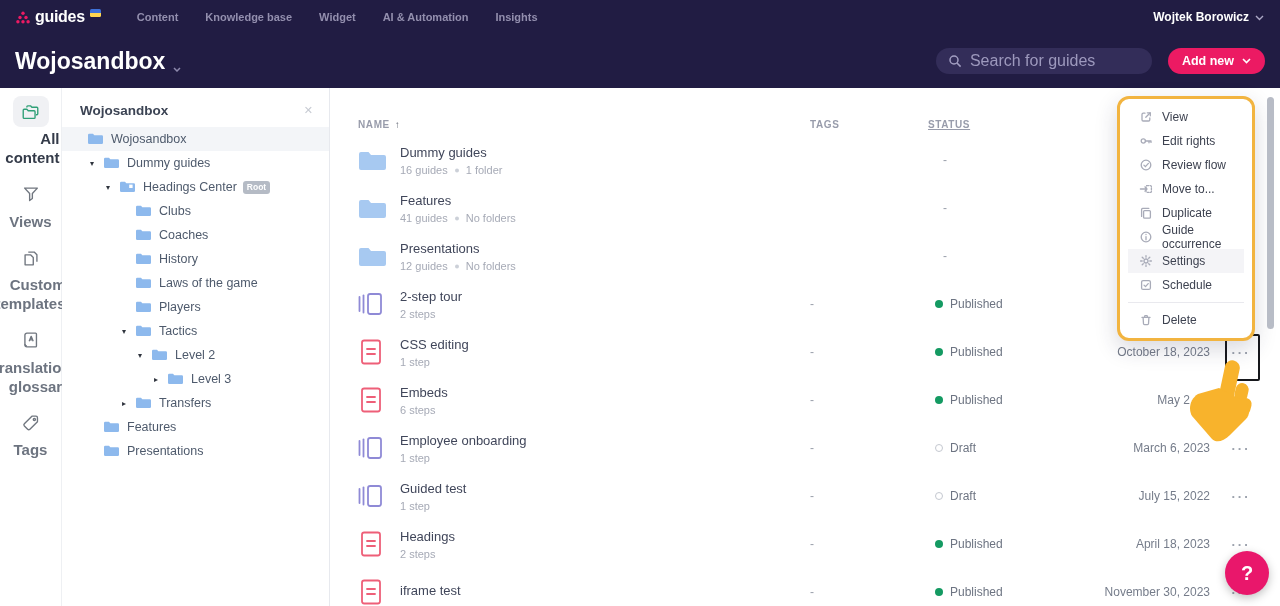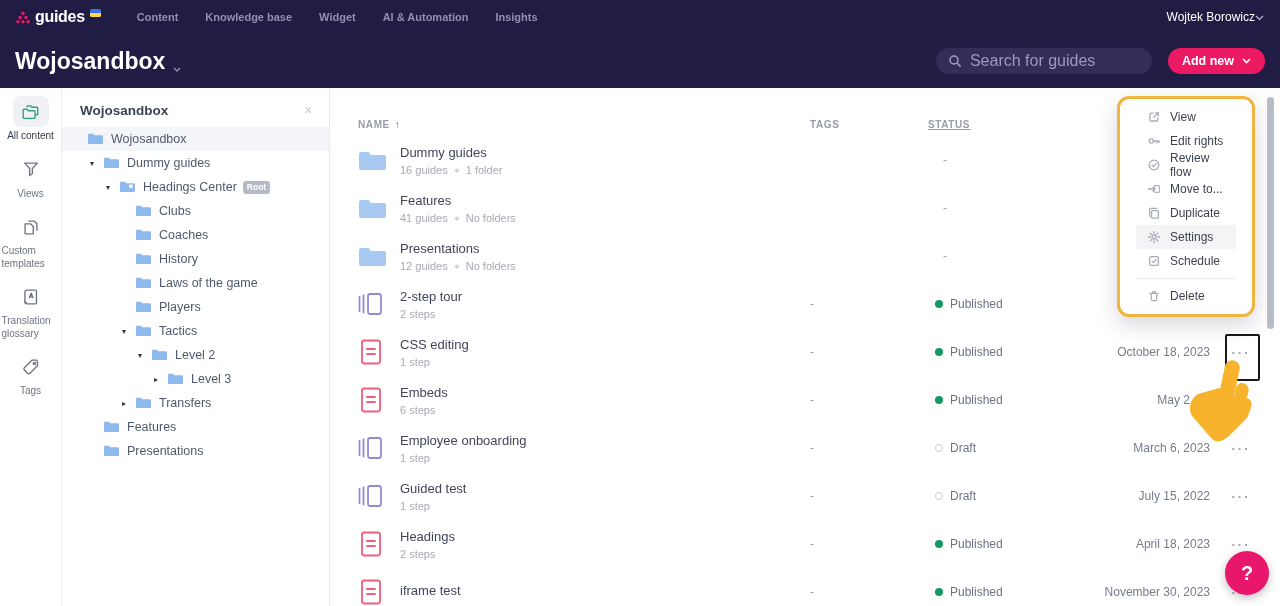--- a/index.html
+++ b/index.html
@@ -8,37 +8,37 @@
 
   
   .topbar { position:absolute; left:0; top:0; width:1280px; height:88px; background:#211c43; z-index:3; }
   .topnav { height:34px; display:flex; align-items:center; padding:0 16px; }
   .brand { display:flex; align-items:flex-start; gap:5px; margin-right:36px; cursor:pointer; }
   .brand-word { color:#fff; font-size:16px; font-weight:bold; letter-spacing:-.3px; line-height:18px; }
   .flag { width:11px; height:8px; border-radius:1.5px; overflow:hidden; margin-top:1px; }
   .flag .b { height:4px; background:#3f71d8; } .flag .y { height:4px; background:#ffd64f; }
   .nav-items { display:flex; gap:27px; }
   .nav-item { color:#938fae; font-size:11px; font-weight:bold; cursor:pointer; }
-  .user { margin-left:auto; display:flex; align-items:center; color:#fff; font-size:12px; font-weight:normal; cursor:pointer; }
+  .user { margin-left:auto; display:flex; align-items:center; gap:6px; color:#fff; font-size:12px; font-weight:bold; cursor:pointer; }
   .chev { display:inline-block; }
 
   .subhead { height:54px; display:flex; align-items:center; padding:0 15px; }
   .ws-title { color:#fff; font-size:23px; font-weight:bold; display:flex; align-items:center; gap:8px; cursor:pointer; }
   .search { margin-left:auto; width:216px; height:26px; background:#332d59; border:none; border-radius:13px; color:#cfcbe6; font-size:16px; padding:0 12px 0 34px; outline:none; font-family:"Liberation Sans",sans-serif; }
   .search::placeholder { color:#9d99bd; }
   .search-wrap { margin-left:auto; position:relative; }
   .search-wrap svg { position:absolute; left:12px; top:6px; }
   .add-new { margin-left:16px; height:26px; padding:0 14px; background:#ec1a63; border:none; border-radius:14px; color:#fff; font-size:12.5px; font-weight:bold; display:flex; align-items:center; gap:8px; cursor:pointer; font-family:"Liberation Sans",sans-serif; }
 
   
   .rail { position:absolute; left:0; top:88px; width:62px; bottom:0; background:#fff; border-right:1px solid #eef0f3; display:flex; flex-direction:column; align-items:center; padding-top:8px; gap:11px; z-index:2; }
   .rail-item { width:58px; display:flex; flex-direction:column; align-items:center; gap:3px; cursor:pointer; }
   .rail-ic { width:36px; height:31px; display:flex; align-items:center; justify-content:center; border-radius:8px; color:#70767f; }
   .rail-item.active .rail-ic { background:#f0f1f4; color:#2fa077; }
-  .rail-label { font-size:10px; color:#6d7480; text-align:left; line-height:1.25; }
+  .rail-label { font-size:15px; color:#6d7480; text-align:right; line-height:1.25;font-weight:bold; }
   .rail-item.active .rail-label { color:#343b49; }
 
   
   .treepanel { position:absolute; left:62px; top:88px; width:268px; bottom:0; background:#fff; border-right:1px solid #e7e9ee; z-index:2; }
   .tree-head { display:flex; justify-content:space-between; align-items:center; padding:15px 16px 9px 18px; }
   .tree-title { font-size:13.5px; font-weight:bold; color:#3c4454; }
   .tree-collapse { color:#c6cad2; font-size:11px; cursor:pointer; }
   .tree-row { height:24px; display:flex; align-items:center; font-size:12.5px; color:#4e5a6c; cursor:pointer; white-space:nowrap; }
   .tree-row.selected { background:#f3f5f8; }
   .caret { width:14px; font-size:8px; color:#2f343e; flex:none; }
@@ -60,21 +60,21 @@
   .cell-tags { position:absolute; left:480px; top:50%; transform:translateY(-50%); font-size:12px; color:#9aa0ab; }
   .cell-status { position:absolute; left:605px; top:50%; transform:translateY(-50%); display:flex; align-items:center; gap:7px; font-size:12px; color:#6d7482; }
   .cell-status.dash { left:613px; color:#9aa0ab; }
   .st-dot { width:8px; height:8px; border-radius:50%; flex:none; }
   .st-dot.pub { background:#149a62; }
   .st-dot.draft { background:transparent; border:1.5px solid #c4c8d0; }
   .cell-date { position:absolute; right:70px; top:50%; transform:translateY(-50%); font-size:12px; color:#757c8a; }
   .cell-dots { position:absolute; right:26px; top:50%; transform:translateY(-50%); width:26px; text-align:center; font-size:13px; font-weight:bold; letter-spacing:2px; color:#9ba1ac; cursor:pointer; }
 
   
-  .ctx-menu { position:absolute; left:1117px; top:96px; width:138px; background:#fff; border:3px solid #f2b440; border-radius:12px; box-shadow:0 8px 22px rgba(40,40,70,.18); z-index:10; padding:6px 16px; }
+  .ctx-menu { position:absolute; left:1117px; top:96px; width:138px; background:#fff; border:3px solid #f2b440; border-radius:12px; box-shadow:0 8px 22px rgba(40,40,70,.18); z-index:10; padding:6px 8px; }
   .menu-item { height:24px; display:flex; align-items:center; gap:9px; padding:0 11px; font-size:12px; color:#3d4250; cursor:pointer; }
   .menu-item.highlight { background:#f4f4f7; }
   .menu-item svg { flex:none; color:#a8abb8; }
   .menu-divider { height:1px; background:#e9e9ee; margin:5px 0; }
 
   
   .scrollbar { position:absolute; left:1267px; top:97px; width:7px; height:232px; background:#b8bcc6; border-radius:4px; z-index:11; cursor:pointer; }
   .dots-outline { position:absolute; left:1225px; top:334px; width:35px; height:47px; border:2px solid #17181c; border-radius:2px; z-index:5; }
   .hand { position:absolute; left:1183px; top:360px; z-index:12; pointer-events:none; }
   .help-btn { position:absolute; left:1225px; top:551px; width:44px; height:44px; border-radius:50%; background:#e9176b; color:#fff; font-size:20px; font-weight:bold; display:flex; align-items:center; justify-content:center; box-shadow:0 3px 10px rgba(0,0,0,.25); z-index:13; cursor:pointer; border:none; font-family:"Liberation Sans",sans-serif; }
@@ -522,20 +522,27 @@
       </svg>
     <span>Move to...</span>
   </div>
   <div class="menu-item">
     <svg width="14" height="14" viewBox="0 0 14 14" fill="none" stroke="currentColor" stroke-width="1.3" stroke-linecap="round" stroke-linejoin="round">
         <rect x="4.6" y="4.6" width="6.8" height="7.6" rx="1"></rect>
         <path d="M9.8 2.4 H3.6 a1 1 0 0 0 -1 1 v7"></path>
       </svg>
     <span>Duplicate</span>
   </div>
+  <div class="menu-item">
+    <svg width="14" height="14" viewBox="0 0 14 14" fill="none" stroke="currentColor" stroke-width="1.3" stroke-linecap="round">
+        <circle cx="7" cy="7" r="4.8"></circle>
+        <path d="M7 6.6 V9.8 M7 4.4 v.1"></path>
+      </svg>
+    <span>Guide occurrence</span>
+  </div>
   <div class="menu-item highlight">
     <svg width="14" height="14" viewBox="0 0 14 14" fill="none" stroke="currentColor" stroke-width="1.3" stroke-linecap="round">
         <circle cx="7" cy="7" r="2"></circle>
         <path d="M7 1.6 V3.2 M7 10.8 V12.4 M1.6 7 H3.2 M10.8 7 H12.4 M3.2 3.2 l1.1 1.1 M9.7 9.7 l1.1 1.1 M10.8 3.2 L9.7 4.3 M4.3 9.7 l-1.1 1.1"></path>
       </svg>
     <span>Settings</span>
   </div>
   <div class="menu-item">
     <svg width="14" height="14" viewBox="0 0 14 14" fill="none" stroke="currentColor" stroke-width="1.3" stroke-linecap="round" stroke-linejoin="round">
         <rect x="2.6" y="2.6" width="8.8" height="8.8" rx="1.5"></rect>

